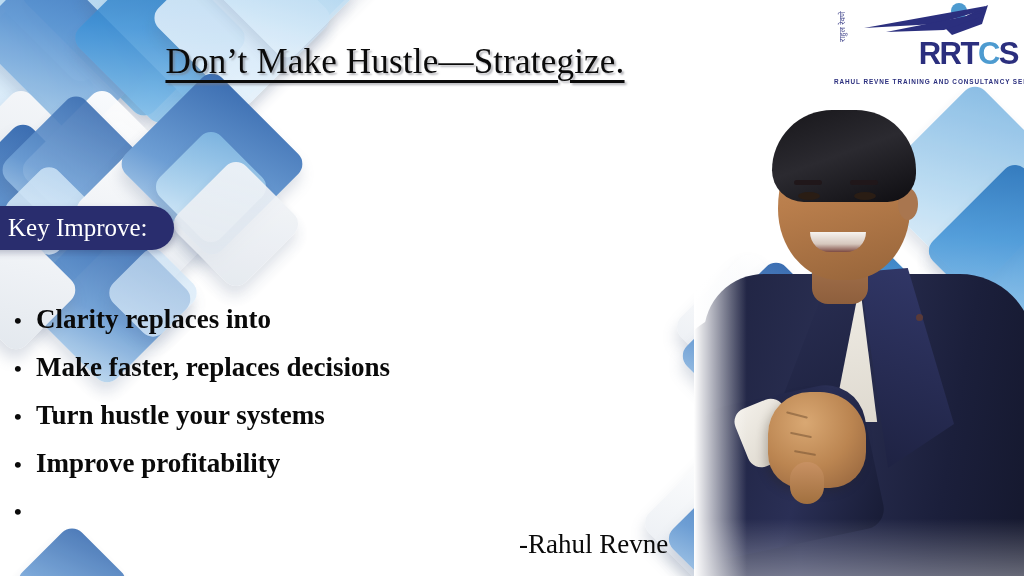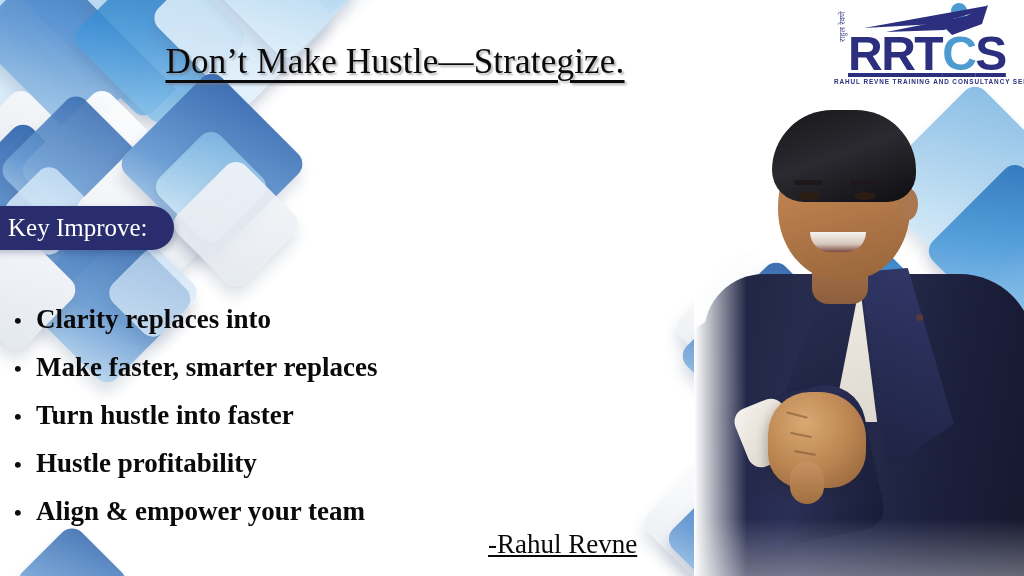--- a/index.html
+++ b/index.html
@@ -67,26 +67,25 @@
   }
   .logo-mark { position: absolute; left: 8px; top: 0; width: 178px; height: 36px; }
   .logo-word {
     position: absolute;
     left: 16px;
     top: 30px;
     width: 170px;
     height: 44px;
     font-family: "Liberation Sans", sans-serif;
     font-weight: 700;
-    font-size: 48px;
+    font-size: 31px;
     letter-spacing: -1.5px;
     line-height: 44px;
     color: #2b2f7e;
-    text-align: left;
-    text-decoration: underline;
+    text-align: right;
   }
   .logo-word .c-blue { color: #4d9bd0; }
   .logo-tag {
     position: absolute;
     left: 2px;
     top: 76px;
     width: 184px;
     text-align: center;
     font-family: "Liberation Sans", sans-serif;
     font-weight: 700;
@@ -146,26 +145,25 @@
   .bullets li .dot {
     width: 22px;
     flex: 0 0 22px;
     font-size: 22px;
     line-height: 47px;
   }
 
   
   .attrib {
     position: absolute;
-    left: 488px;
+    left: 519px;
     top: 529px;
     font-size: 27px;
     color: #0a0a0a;
     white-space: nowrap;
-    text-decoration: underline;
   }
 
   
   .photo {
     position: absolute;
     right: 0;
     top: 96px;
     width: 330px;
     height: 480px;
     overflow: hidden;
@@ -434,31 +432,30 @@
     <span>Key Improve:</span>
   </div>
 
   <ul class="bullets">
     <li>
       <span class="dot">•</span>
       <span>Clarity replaces into</span>
     </li>
     <li>
       <span class="dot">•</span>
-      <span>Make faster, smarter replaces</span>
+      <span>Make faster, replaces decisions</span>
     </li>
     <li>
       <span class="dot">•</span>
-      <span>Turn hustle into faster</span>
+      <span>Turn hustle your systems</span>
     </li>
     <li>
       <span class="dot">•</span>
-      <span>Hustle profitability</span>
+      <span>Improve profitability</span>
     </li>
     <li>
       <span class="dot">•</span>
-      <span>Align &amp; empower your team</span>
     </li>
   </ul>
 
   <div class="attrib">-Rahul Revne</div>
 
 </div>
 
 </body></html>

